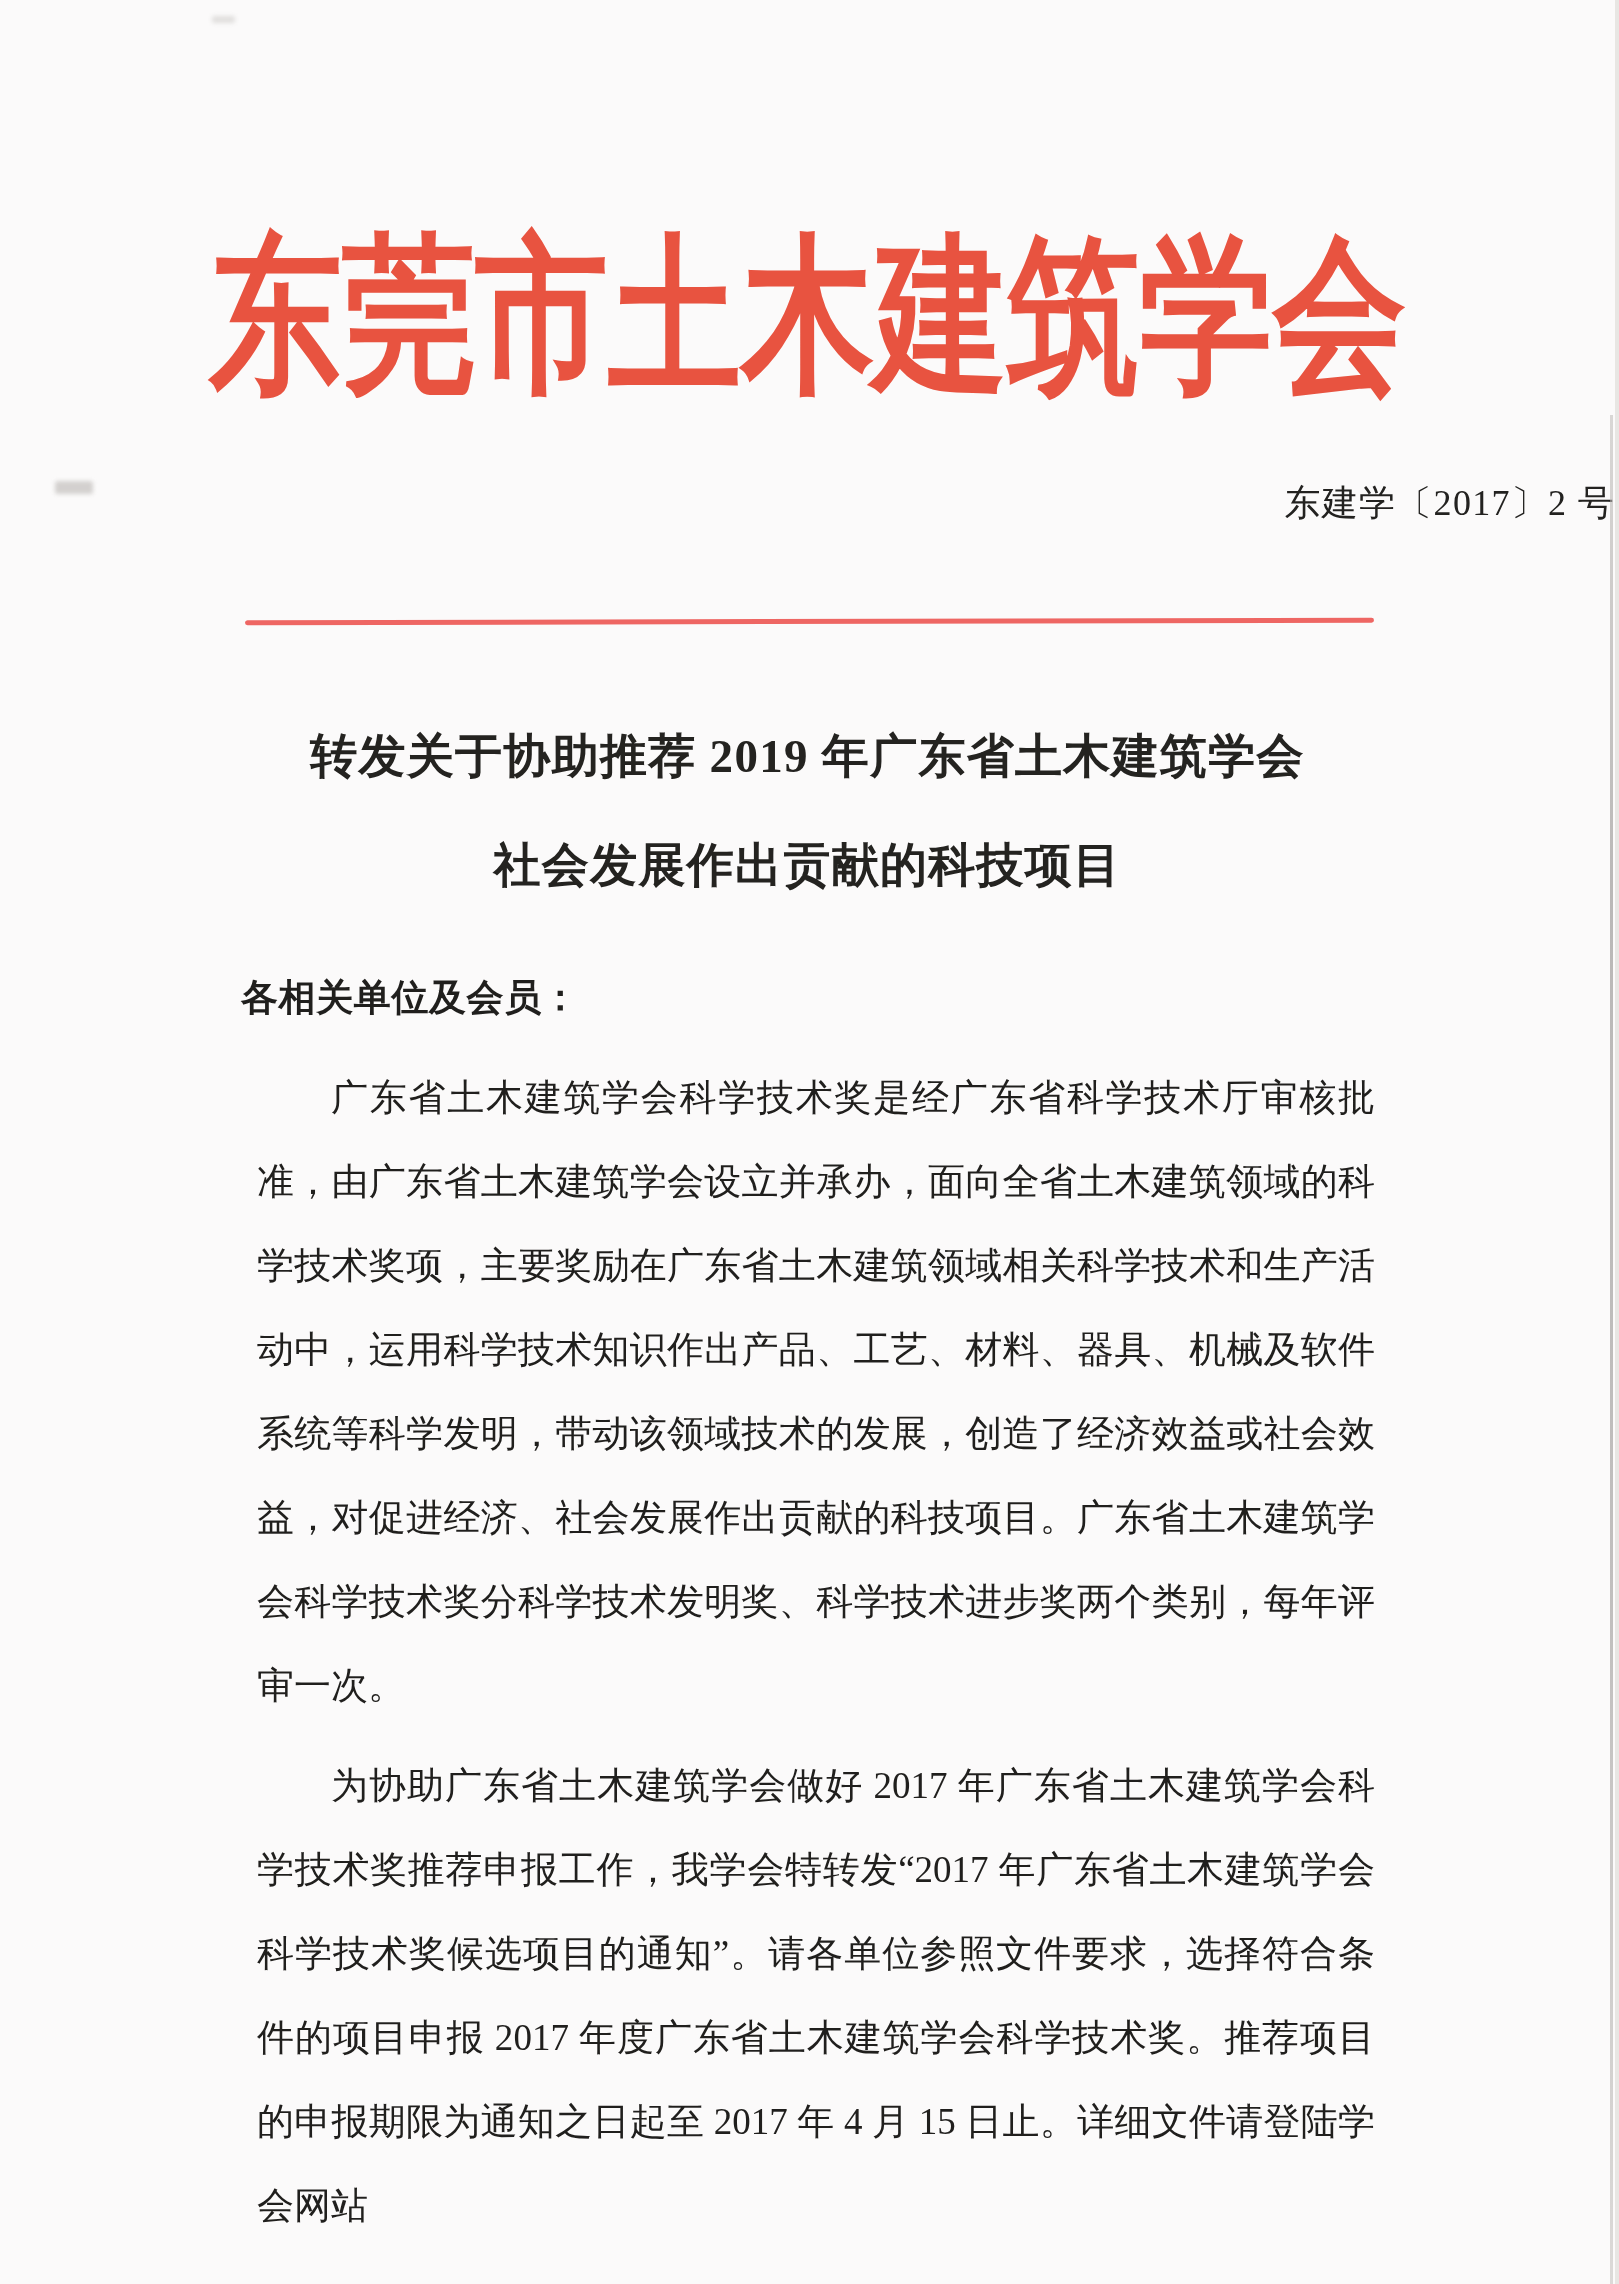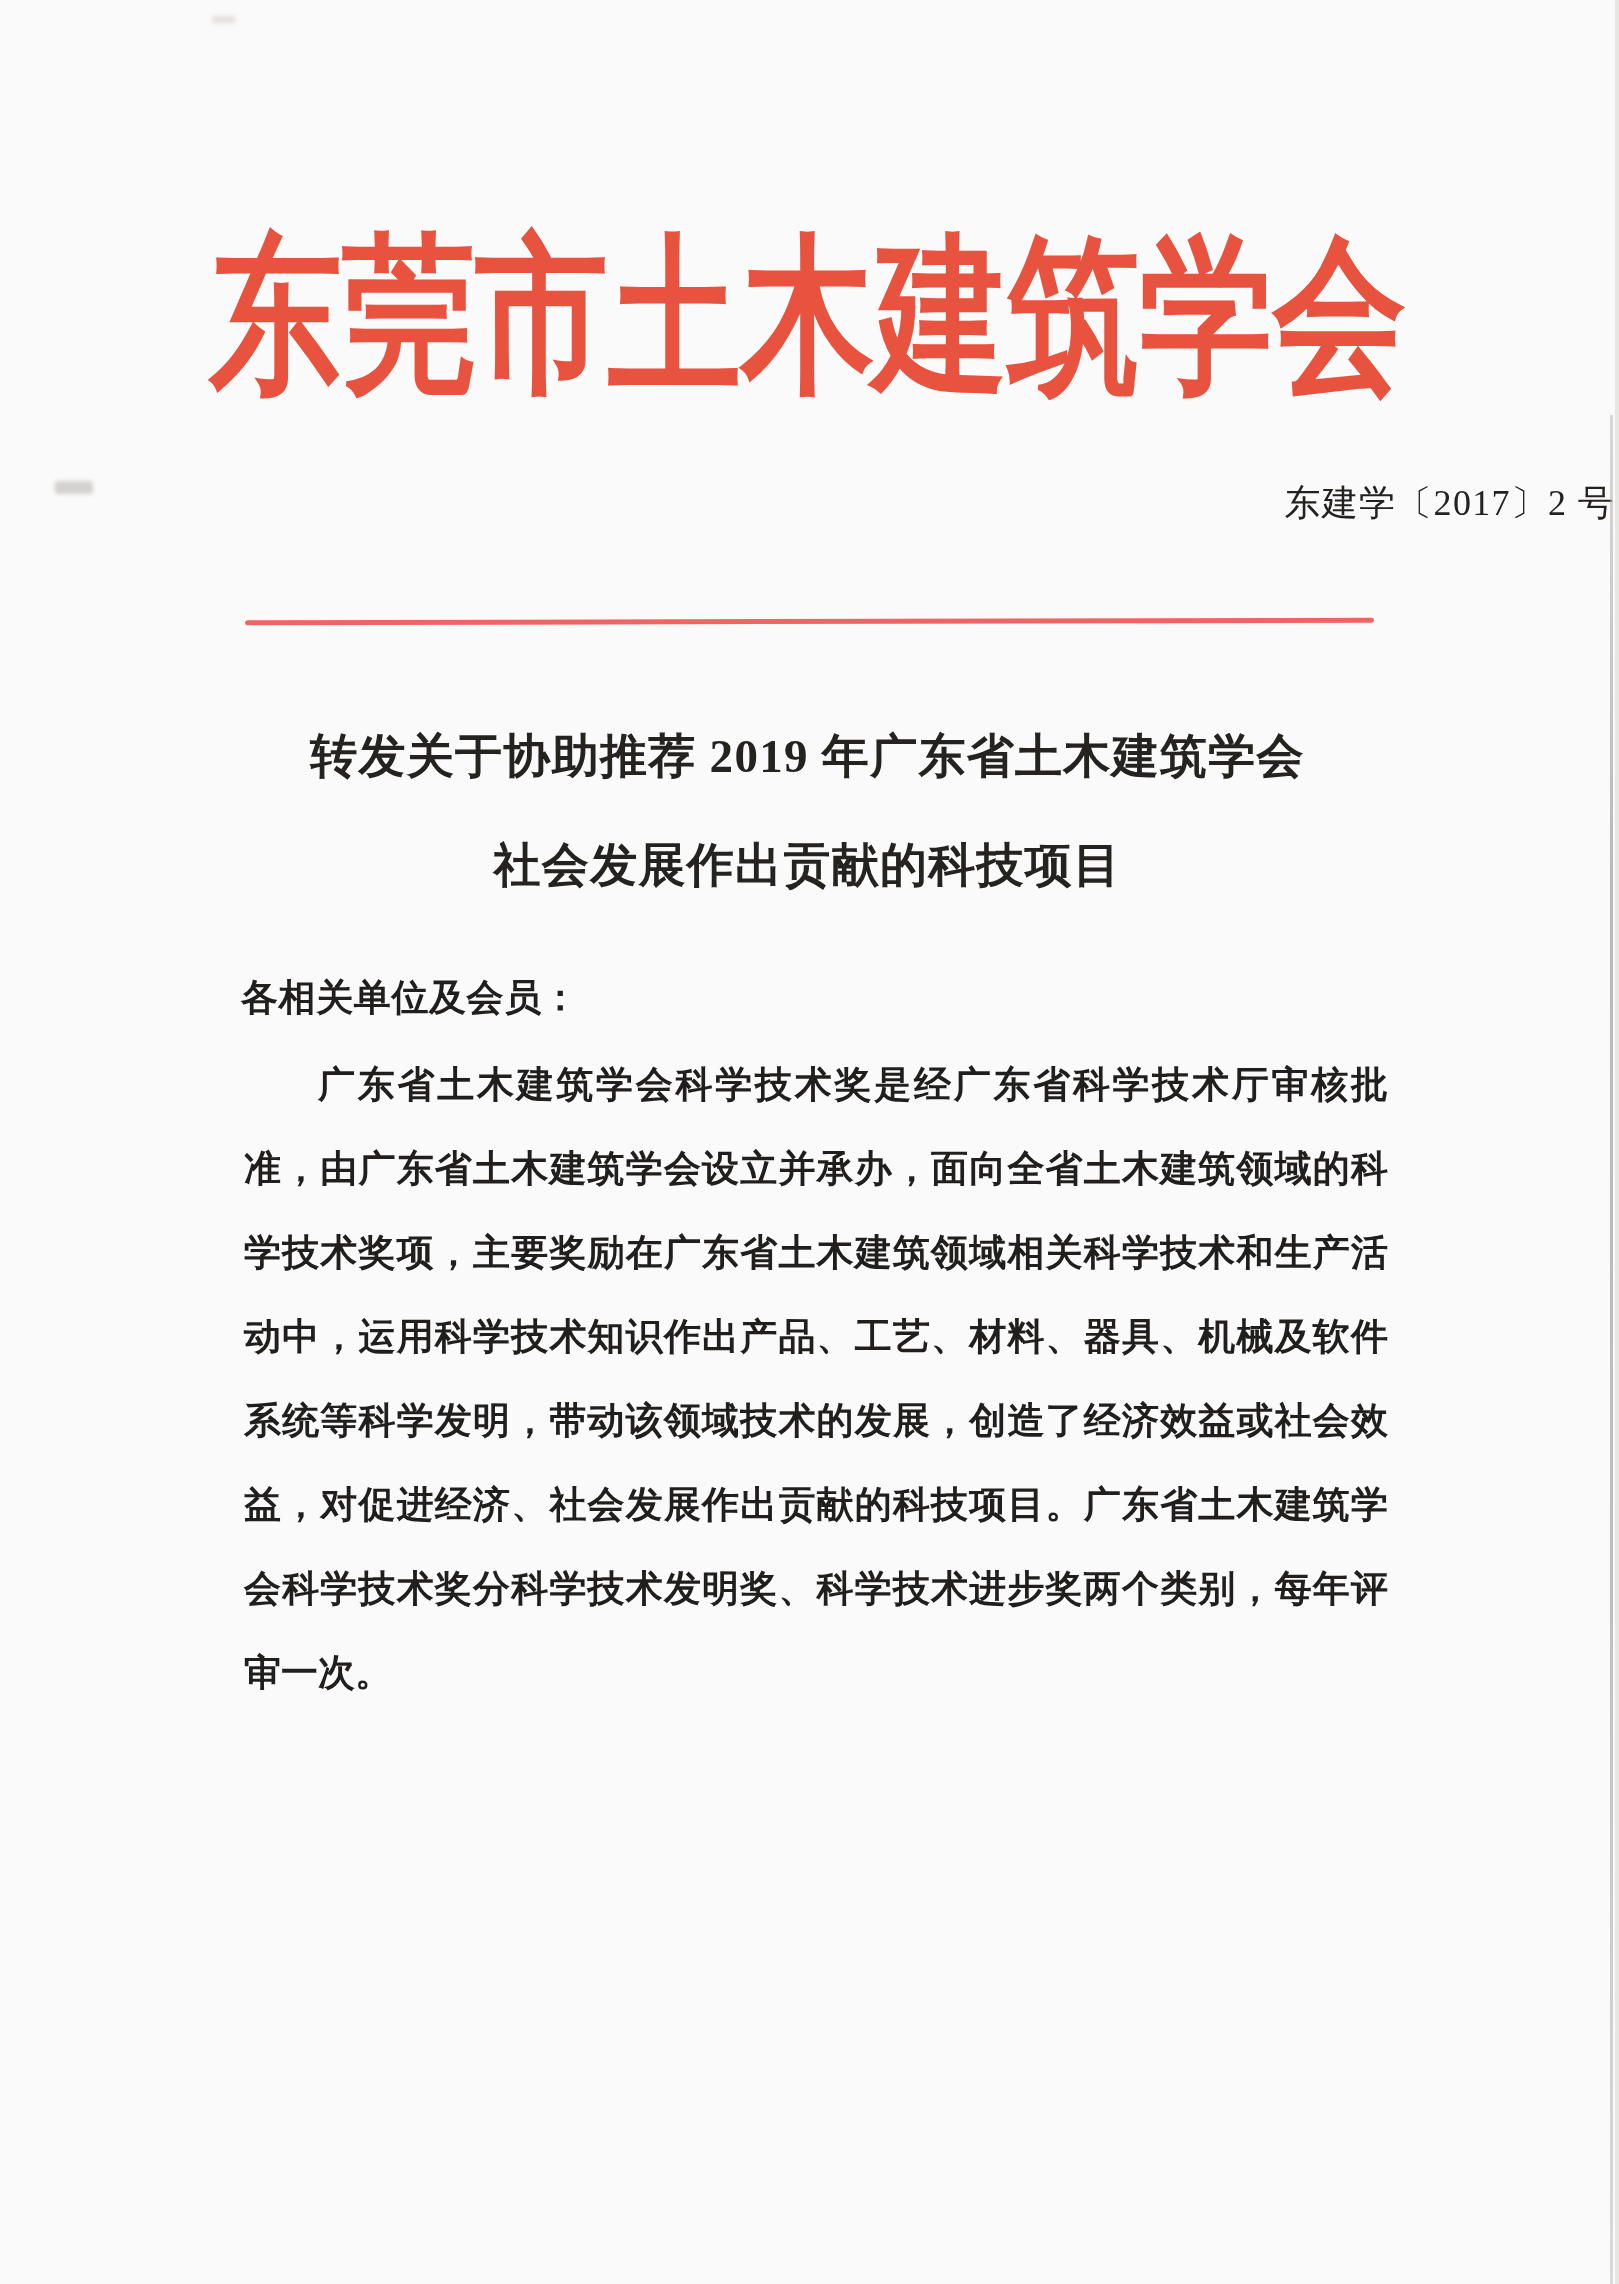--- a/index.html
+++ b/index.html
@@ -63,27 +63,26 @@
     width: 1150px;
     font-size: 37px; line-height: 84px;
     color: #201f1d;
   }
   .salutation {
     font-family: "Liberation Sans", "DejaVu Sans", sans-serif;
     font-weight: bold;
     letter-spacing: 0.6px;
   }
   .para {
-    margin: 3px;
+    margin: 16px;
     text-indent: 74px;
     text-align: justify;
     text-justify: inter-character;
     word-break: break-all;
     letter-spacing: 0px;
-    font-weight: bold;
   }
 
   
   .streak-right {
     position: absolute; left: 1610px; top: 415px;
     width: 3.2px; height: 1869px;
     background: linear-gradient(to bottom, #c3c0bd, #8f8c8a 25%, #9b9896 65%, #c7c4c1);
     opacity: 0.6;
   }
   .smudge-a {
@@ -111,20 +110,21 @@
   <div class="divider"></div>
 
   <div class="title">
     <div class="title-line">转发关于协助推荐 2019 年广东省土木建筑学会</div>
     <div class="title-line">社会发展作出贡献的科技项目</div>
   </div>
 
   <div class="body-block">
     <div class="salutation">各相关单位及会员：</div>
     <p class="para">广东省土木建筑学会科学技术奖是经广东省科学技术厅审核批准，由广东省土木建筑学会设立并承办，面向全省土木建筑领域的科学技术奖项，主要奖励在广东省土木建筑领域相关科学技术和生产活动中，运用科学技术知识作出产品、工艺、材料、器具、机械及软件系统等科学发明，带动该领域技术的发展，创造了经济效益或社会效益，对促进经济、社会发展作出贡献的科技项目。广东省土木建筑学会科学技术奖分科学技术发明奖、科学技术进步奖两个类别，每年评审一次。</p>
+    <p class="para">为协助广东省土木建筑学会做好 2017 年广东省土木建筑学会科学技术奖推荐申报工作，我学会特转发“2017 年广东省土木建筑学会科学技术奖候选项目的通知”。请各单位参照文件要求，选择符合条件的项目申报 2017 年度广东省土木建筑学会科学技术奖。推荐项目的申报期限为通知之日起至 2017 年 4 月 15 日止。详细文件请登陆学会网站</p>
   </div>
 
   <div class="streak-right"></div>
   <div class="smudge-a"></div>
   <div class="smudge-b"></div>
 
 </div>
 
 
 </body></html>

